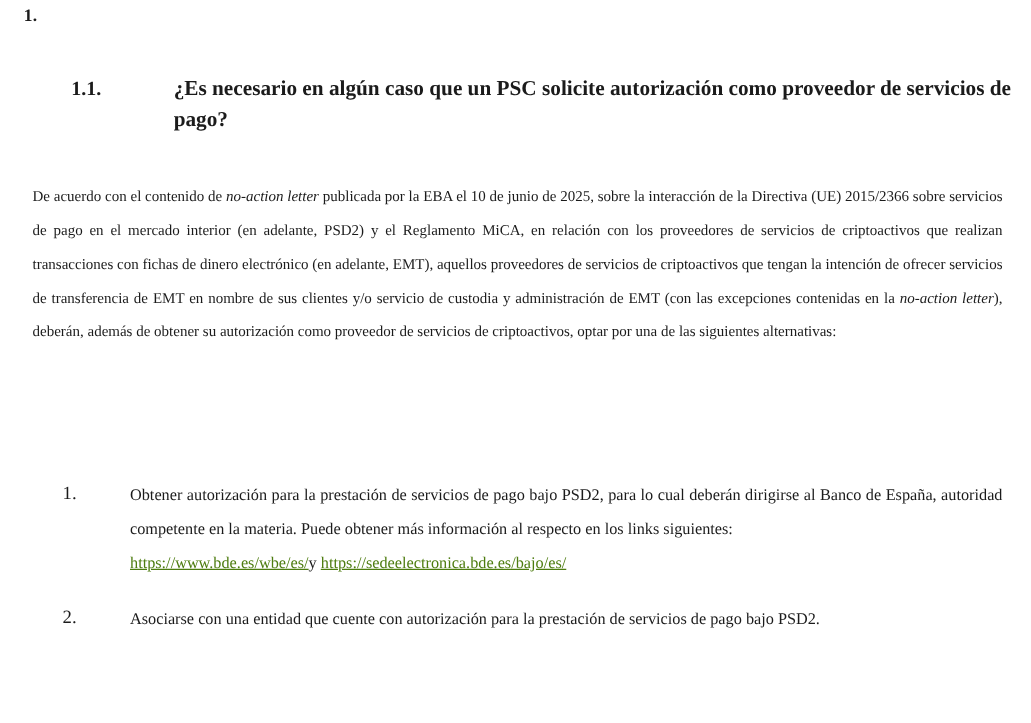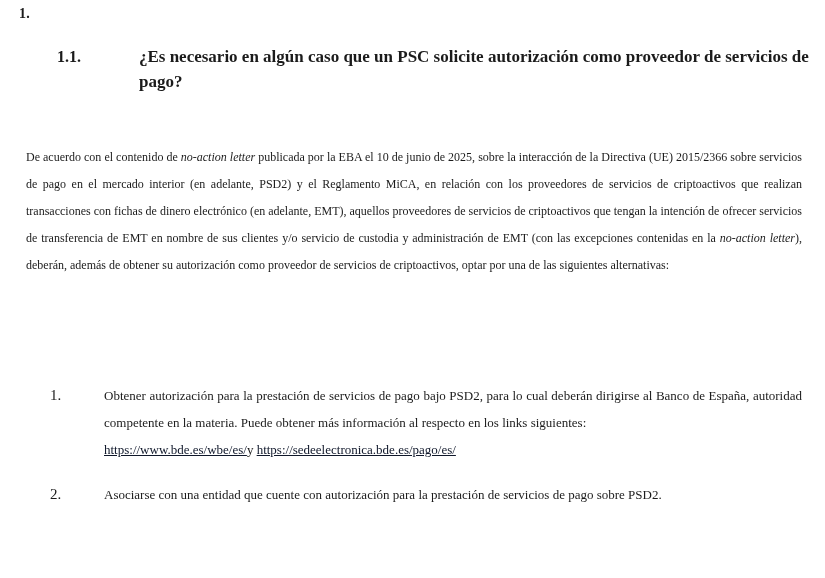--- a/index.html
+++ b/index.html
@@ -44,21 +44,21 @@
     font-size: 19.5px;
     font-weight: 700;
     letter-spacing: 0.15px;
     white-space: nowrap;
   }
 
   
   .h2-row {
     position: absolute;
     left: 0;
-    top: 44px;
+    top: 58px;
     width: 825px;
     display: flex;
     align-items: baseline;
     gap: 45px;
   }
   .h2-num {
     width: 95px;
     padding-left: 57px;
     box-sizing: border-box;
     font-size: 16px;
@@ -112,21 +112,21 @@
     font-size: 13px;
     line-height: 27px;
     text-align: justify;
     text-justify: inter-word;
   }
   .oitem-text .lastline {
     text-align: left;
   }
 
   a.doclink {
-    color: #0f172a;
+    color: #4d7c0f;
     text-decoration: underline;
     text-underline-offset: 1px;
   }
 </style>
 </head>
 <body>
 
 <div class="page">
 
   <div class="h1-row">
@@ -138,24 +138,24 @@
     <span class="h2-text">¿Es necesario en algún caso que un PSC solicite autorización como proveedor de servicios de pago?</span>
   </div>
 
   <div class="body-para"><span>De acuerdo con el contenido de </span><span class="it">no-action letter</span><span> publicada por la EBA el 10 de junio de 2025, sobre la interacción de la Directiva (UE) 2015/2366 sobre servicios de pago en el mercado interior (en adelante, PSD2) y el Reglamento MiCA, en relación con los proveedores de servicios de criptoactivos que realizan transacciones con fichas de dinero electrónico (en adelante, EMT), aquellos proveedores de servicios de criptoactivos que tengan la intención de ofrecer servicios de transferencia de EMT en nombre de sus clientes y/o servicio de custodia y administración de EMT (con las excepciones contenidas en la </span><span class="it">no-action letter</span><span>), deberán, además de obtener su autorización como proveedor de servicios de criptoactivos, optar por una de las siguientes alternativas:</span></div>
 
   <div class="olist">
 
     <div class="oitem">
       <span class="oitem-num">1.</span>
       <div class="oitem-text"><span>Obtener autorización para la prestación de servicios de pago bajo PSD2, para lo cual deberán dirigirse al Banco de España, autoridad competente en la materia. Puede obtener más información al respecto en los links siguientes:</span>
-        <div class="lastline"><a class="doclink" href="#">https://www.bde.es/wbe/es/</a><span>y </span><a class="doclink" href="#">https://sedeelectronica.bde.es/pago/es/</a></div>
+        <div class="lastline"><a class="doclink" href="#">https://www.bde.es/wbe/es/</a><span>y </span><a class="doclink" href="#">https://sedeelectronica.bde.es/bajo/es/</a></div>
       </div>
     </div>
 
     <div class="oitem">
       <span class="oitem-num">2.</span>
-      <div class="oitem-text">Asociarse con una entidad que cuente con autorización para la prestación de servicios de pago sobre PSD2.</div>
+      <div class="oitem-text">Asociarse con una entidad que cuente con autorización para la prestación de servicios de pago bajo PSD2.</div>
     </div>
 
   </div>
 
 </div>
 
 </body></html>

